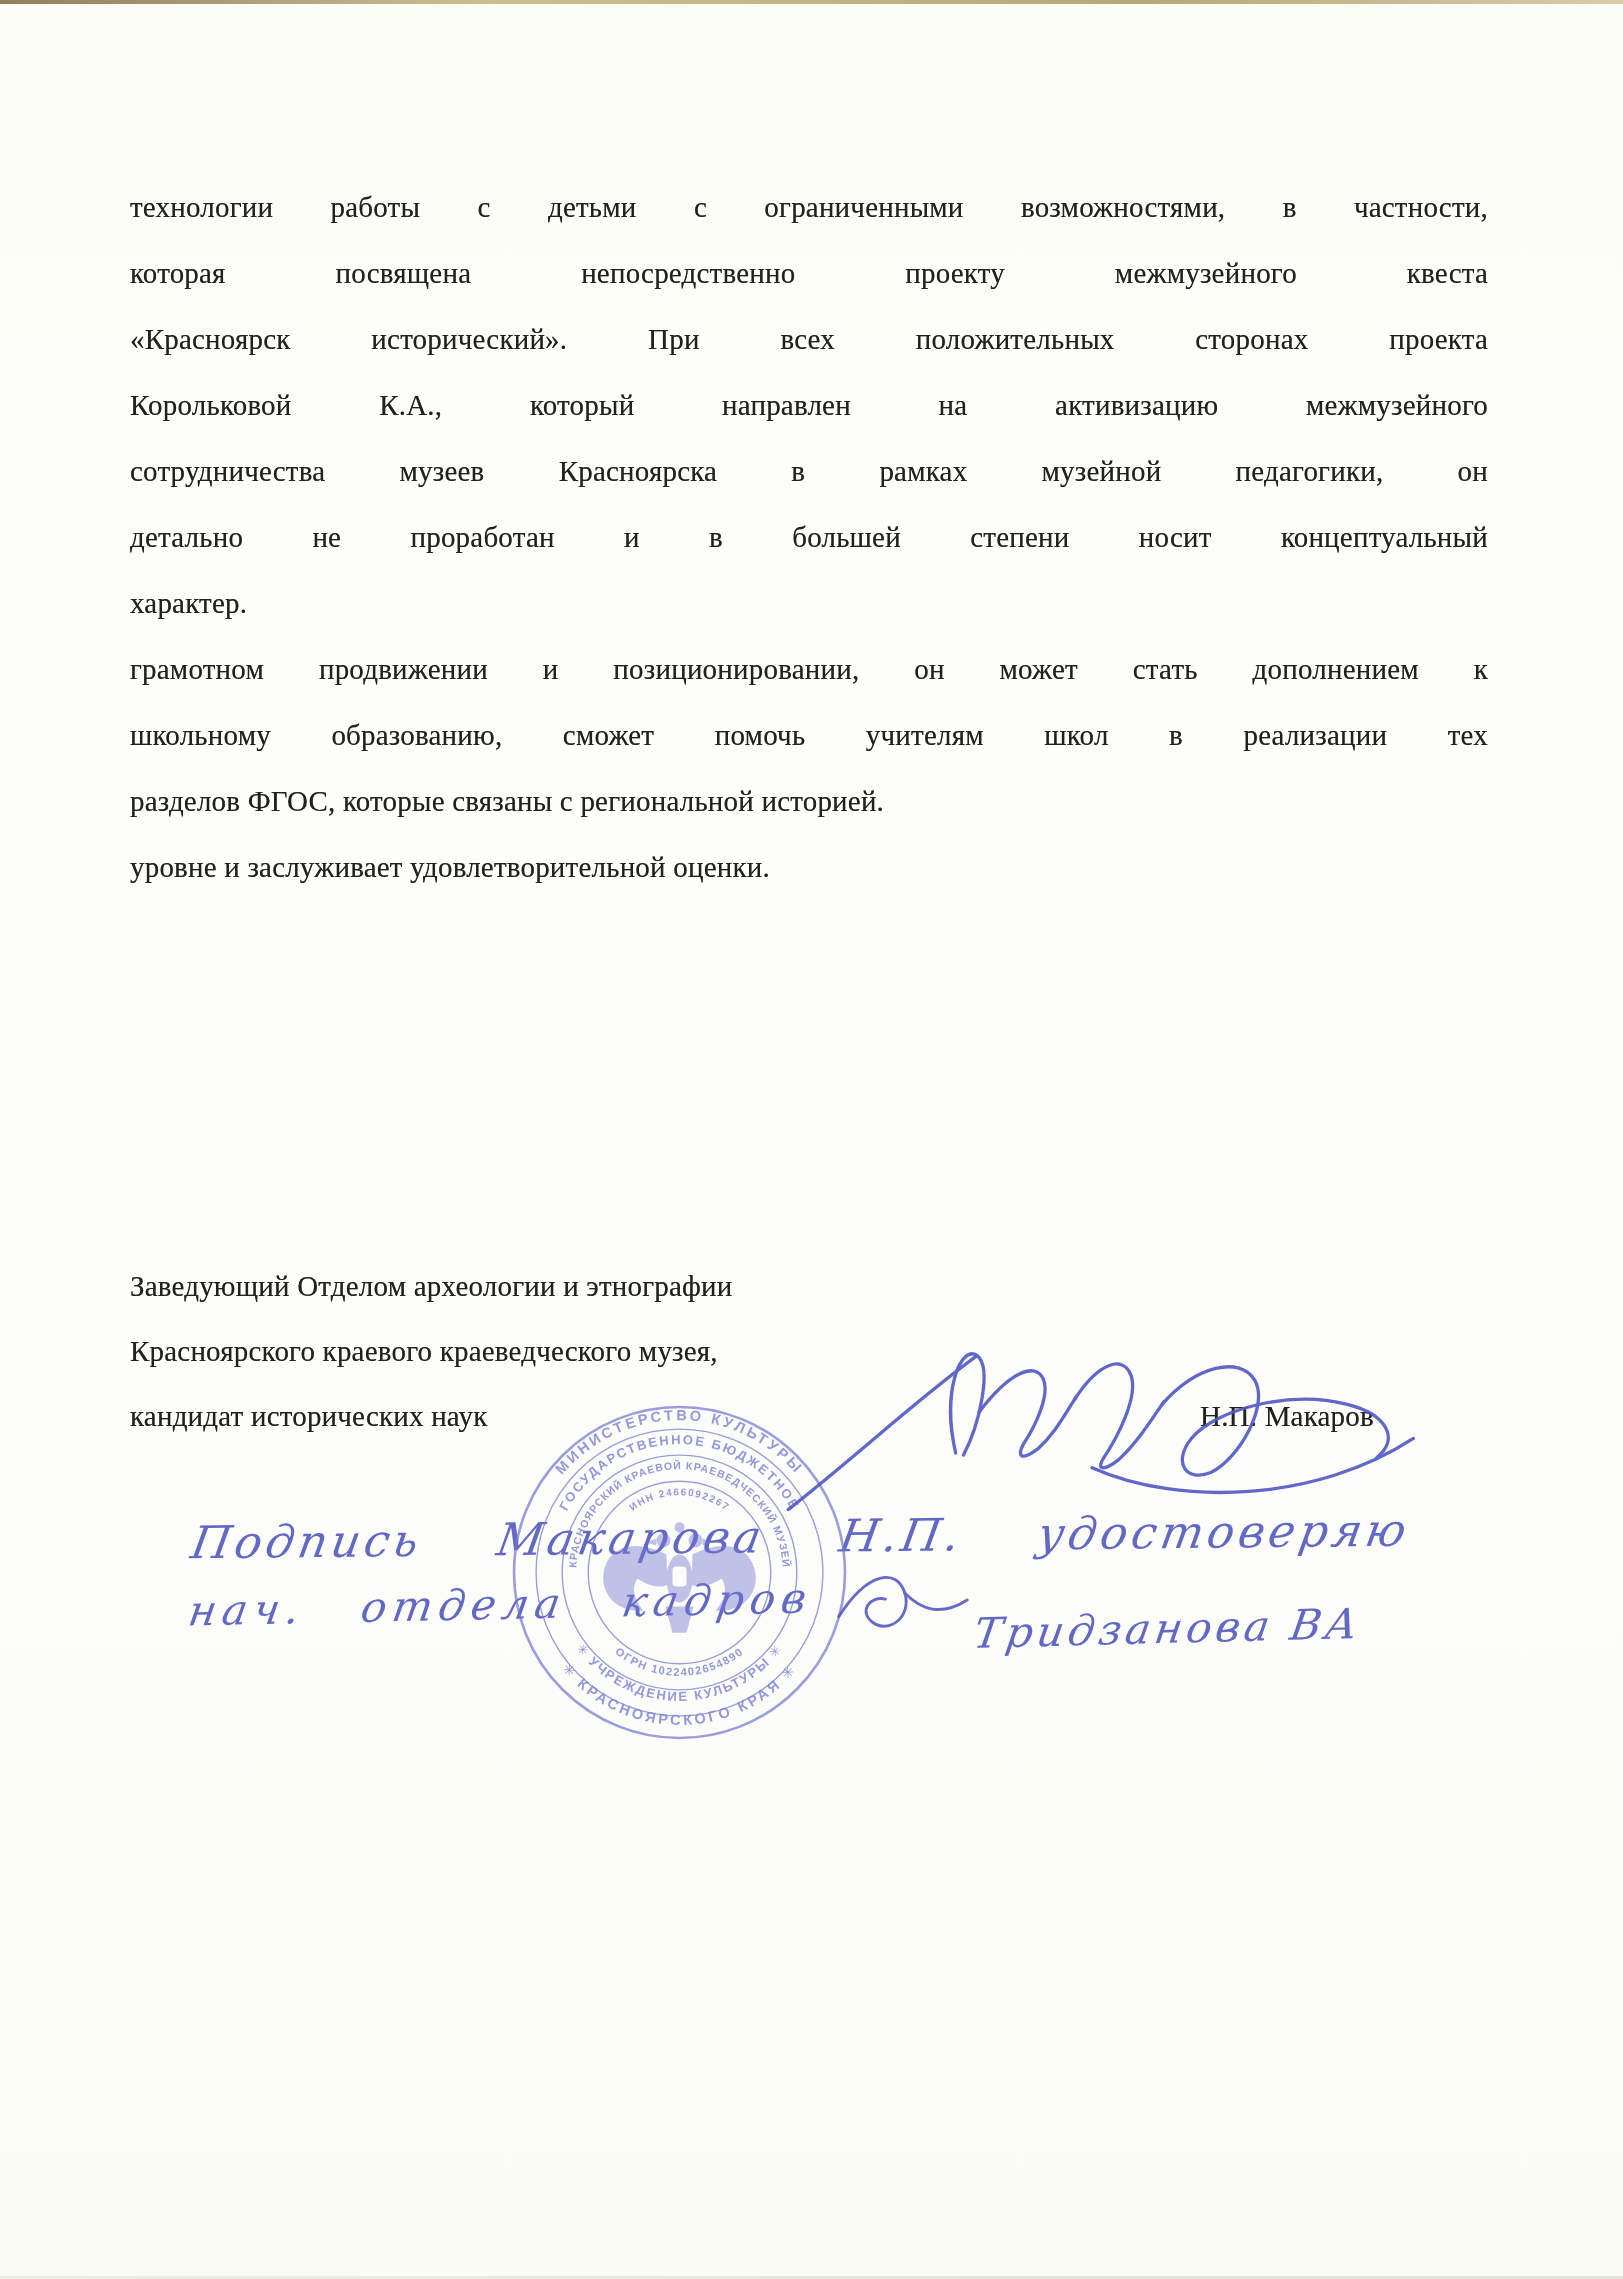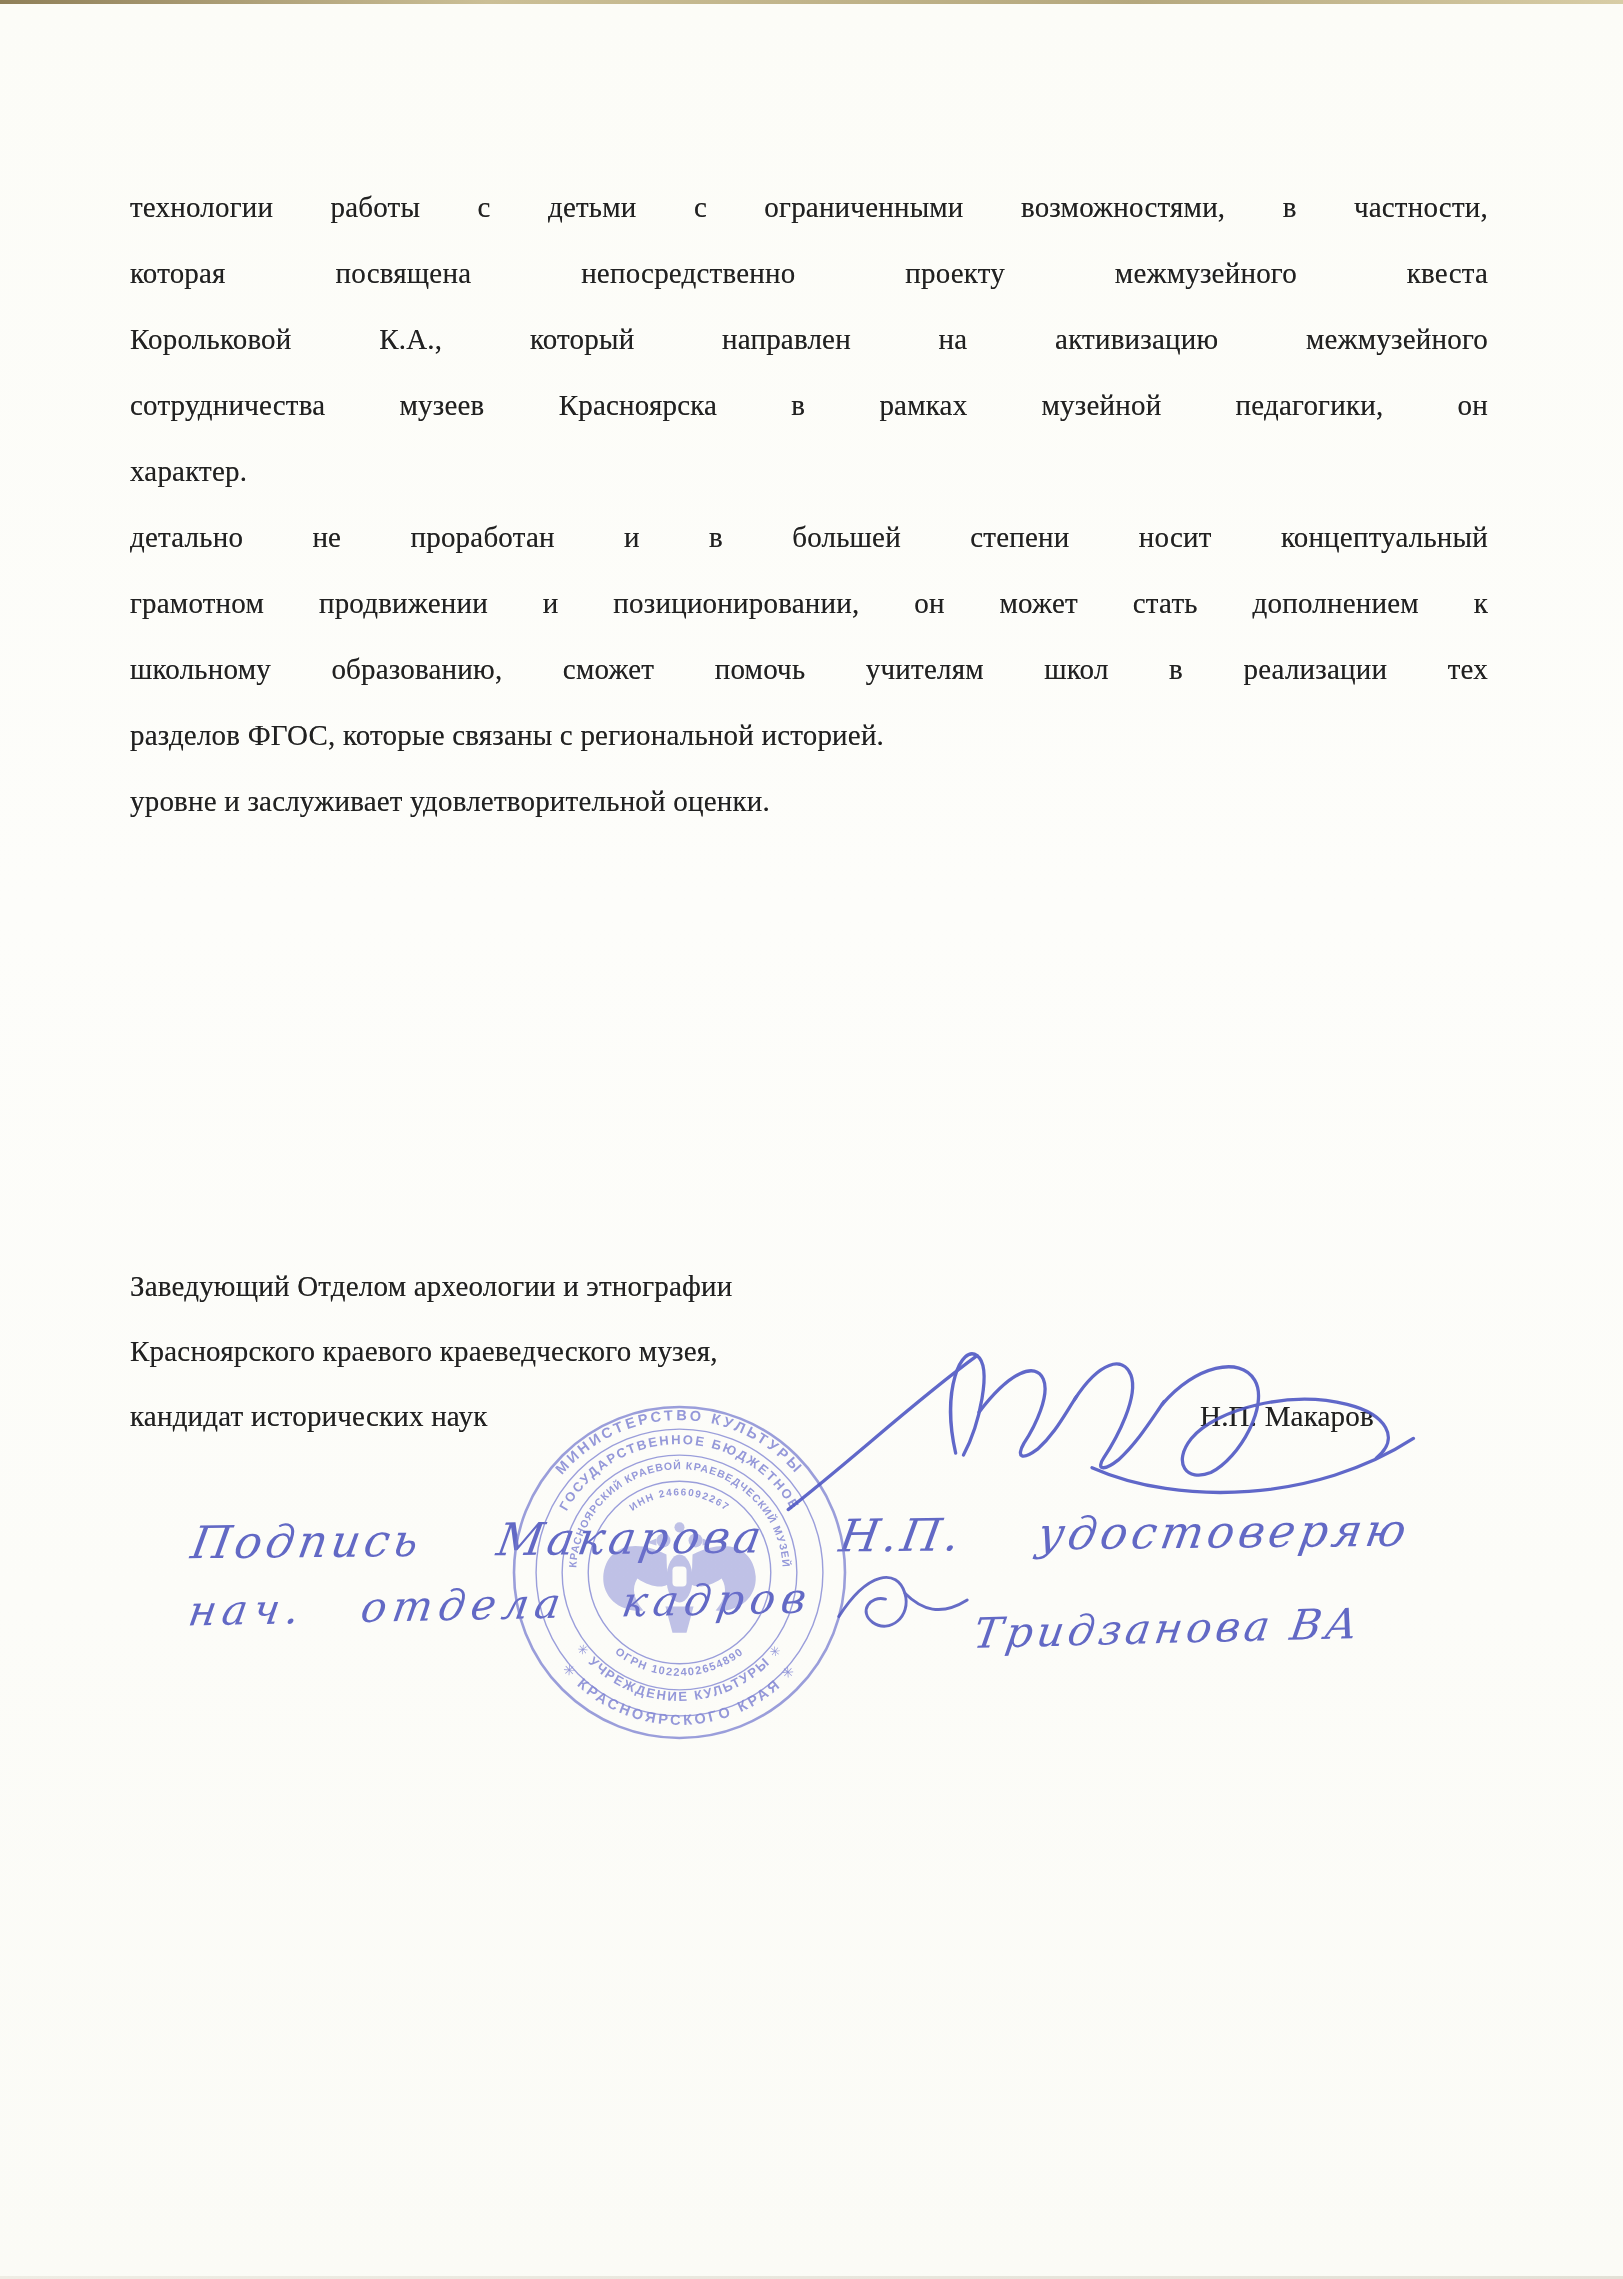--- a/index.html
+++ b/index.html
@@ -58,24 +58,25 @@
 <body>
 
 <div class="page">
 
   <div class="top-edge"></div>
   <div class="bottom-edge"></div>
 
   <div class="text-block">
     <span class="ln just">технологии работы с детьми с ограниченными возможностями, в частности,</span>
     <span class="ln just">которая посвящена непосредственно проекту межмузейного квеста</span>
+    <span class="ln just">«Красноярск исторический». При всех положительных сторонах проекта</span>
     <span class="ln just">Корольковой К.А., который направлен на активизацию межмузейного</span>
     <span class="ln just">сотрудничества музеев Красноярска в рамках музейной педагогики, он</span>
+    <span class="ln just">детально не проработан и в большей степени носит концептуальный</span>
     <span class="ln">характер.</span>
-    <span class="ln just">детально не проработан и в большей степени носит концептуальный</span>
     <span class="ln just">грамотном продвижении и позиционировании, он может стать дополнением к</span>
     <span class="ln just">школьному образованию, сможет помочь учителям школ в реализации тех</span>
     <span class="ln">разделов ФГОС, которые связаны с региональной историей.</span>
     <span class="ln">уровне и заслуживает удовлетворительной оценки.</span>
   </div>
 
   <div class="signoff">
     <span class="ln">Заведующий Отделом археологии и этнографии</span>
     <span class="ln">Красноярского краевого краеведческого музея,</span>
     <span class="ln signoff-line3">

